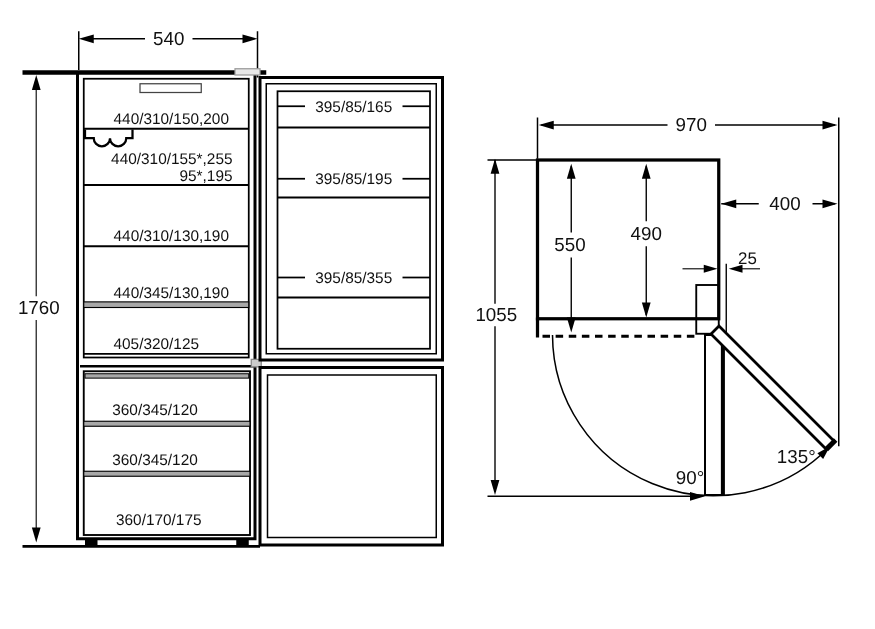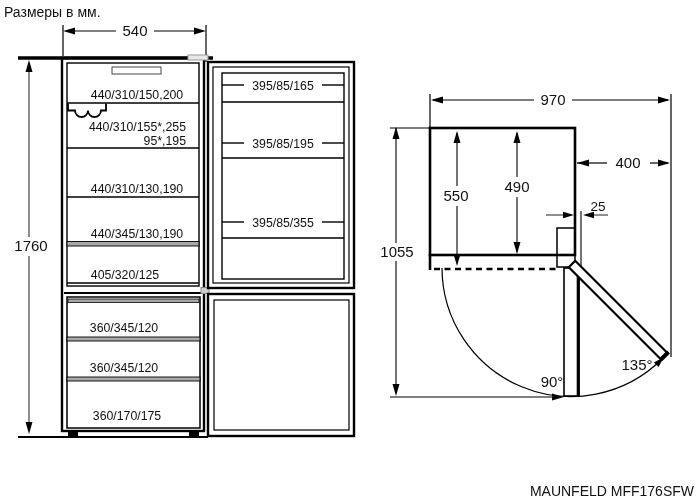--- a/index.html
+++ b/index.html
@@ -13,21 +13,20 @@
   svg text{font-family:"Liberation Sans",sans-serif;fill:#111;}
   .lbl{font-size:12.3px;}
   .dim{font-size:15px;}
   .dims{font-size:13.5px;}
 </style>
 </head>
 <body>
 
 <div id="stage">
 
-  <div id="title" class="txt">Размеры в мм.</div>
 
   <svg width="700" height="503" viewBox="0 0 700 503">
 
     <g stroke="#000" fill="none">
 
       <g stroke-width="1.2">
         <line x1="70" y1="31" x2="116" y2="31"></line>
         <line x1="154" y1="31" x2="199" y2="31"></line>
         <line x1="63" y1="25" x2="63" y2="56"></line>
         <line x1="206" y1="25" x2="206" y2="62"></line>
@@ -180,14 +179,13 @@
       </g>
 
       <path d="M 442 268 A 129 129 0 0 0 662 359" stroke-width="1.2"></path>
       <polygon points="664,357 658.5,367.1 653.9,362.5" fill="#000" stroke="none"></polygon>
 
       <text class="dim" x="552" y="387" text-anchor="middle" stroke="none">90°</text>
       <text class="dim" x="637" y="370" text-anchor="middle" stroke="none">135°</text>
     </g>
   </svg>
 
-  <div id="model" class="txt">MAUNFELD MFF176SFW</div>
 </div>
 
 </body></html>

